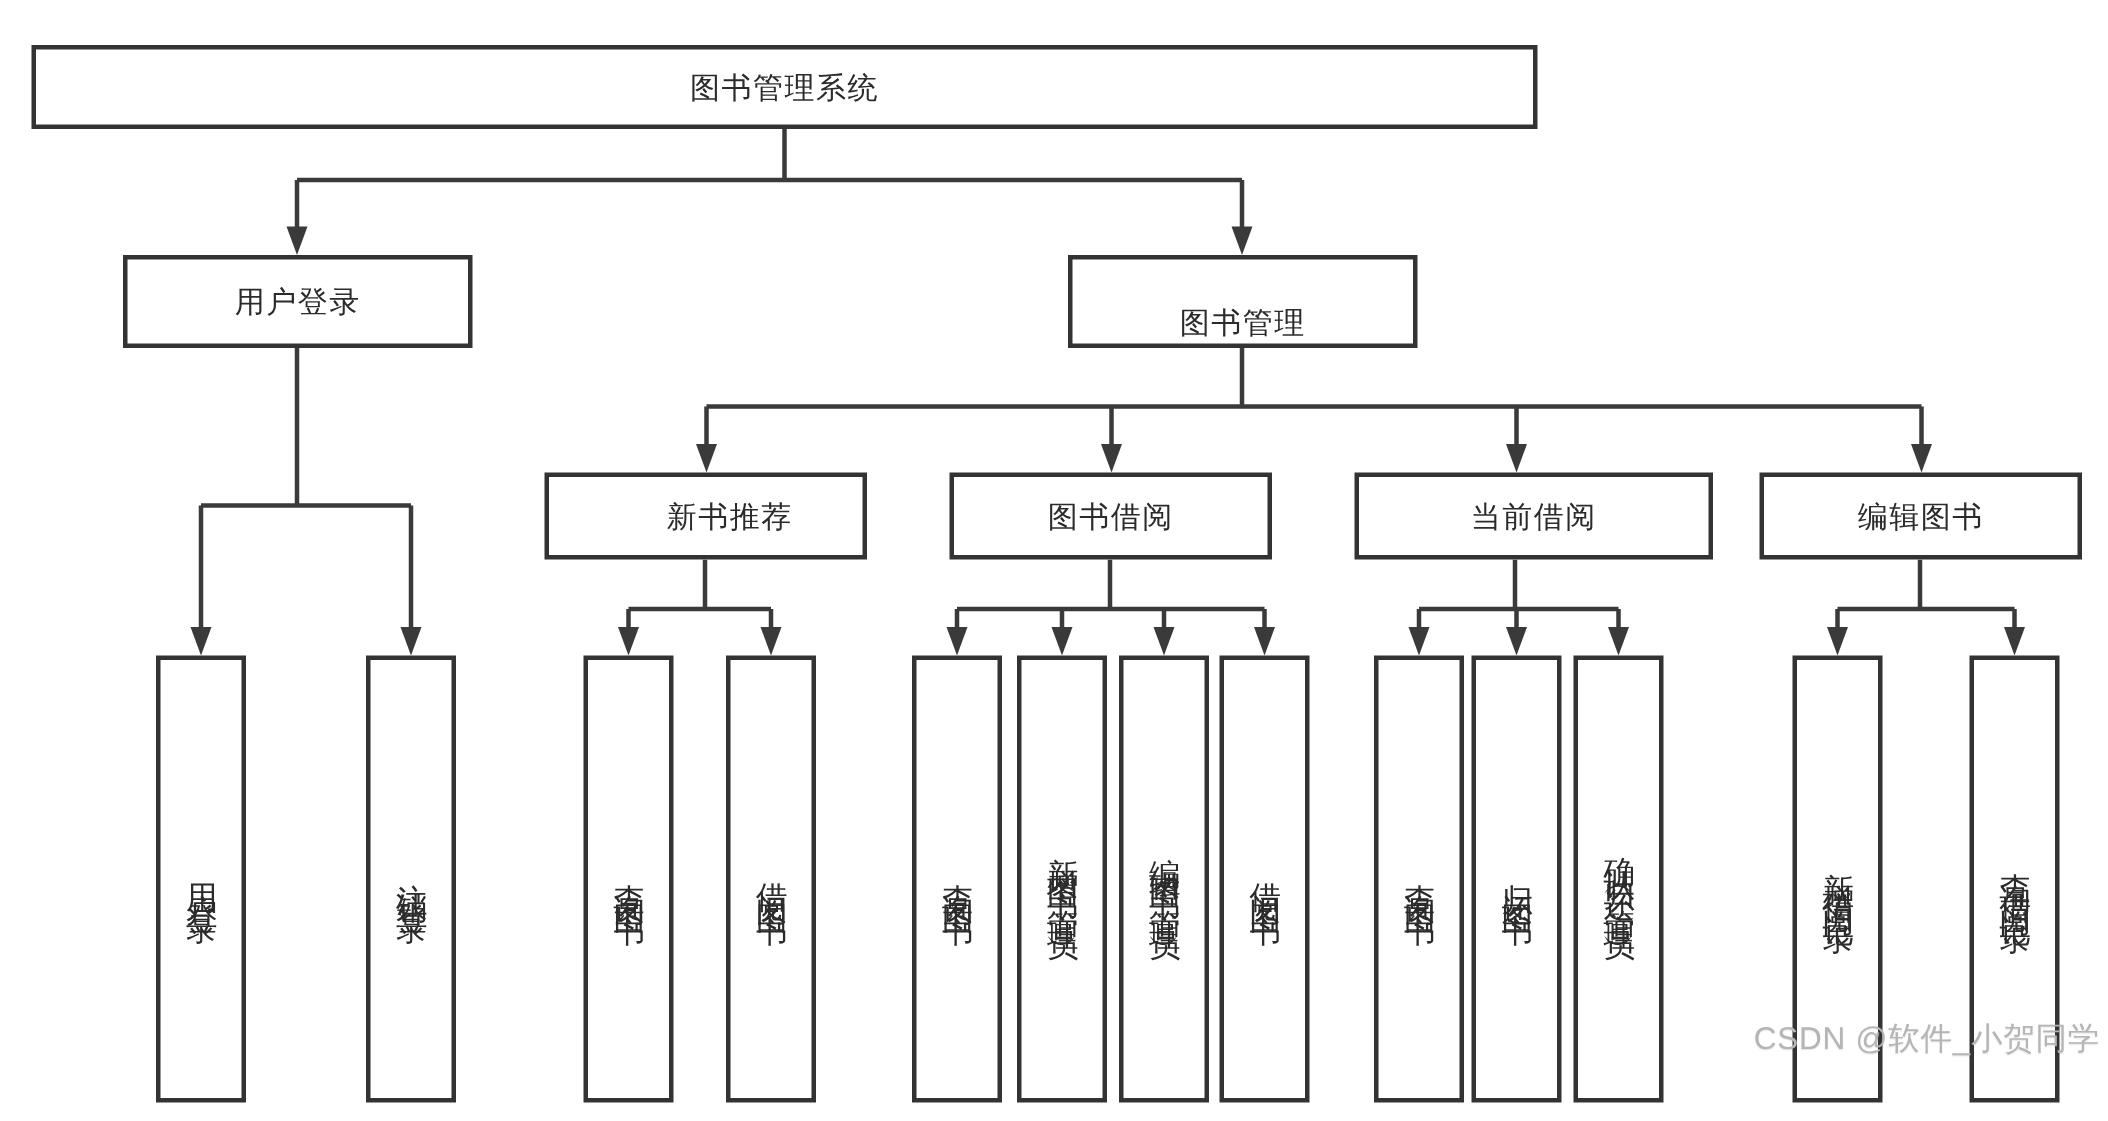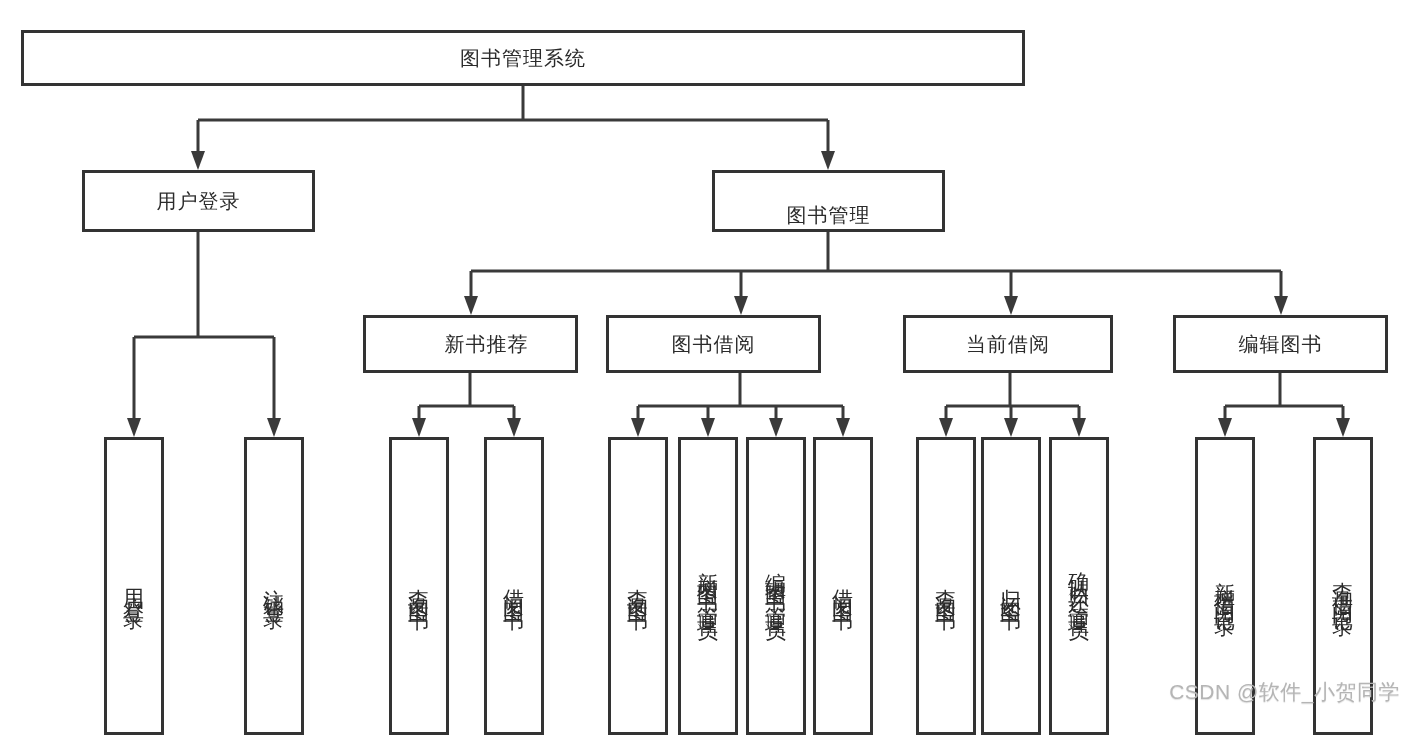--- a/index.html
+++ b/index.html
@@ -79,24 +79,24 @@
   <div class="node" style="left:82px;top:170px;width:233px;height:62px;">
     <span>用户登录</span>
   </div>
   <div class="node" style="left:712px;top:170px;width:233px;height:62px;align-items:flex-end;">
     <span>图书管理</span>
   </div>
 
   <div class="node" style="left:363px;top:315px;width:215px;height:58px;padding-left:32px;">
     <span>新书推荐</span>
   </div>
-  <div class="node" style="left:606px;top:315px;width:215px;height:58px;">
+  <div class="node" style="left:633px;top:315px;width:215px;height:58px;">
     <span>图书借阅</span>
   </div>
-  <div class="node" style="left:903px;top:315px;width:210px;height:58px;">
+  <div class="node" style="left:903px;top:315px;width:239px;height:58px;">
     <span>当前借阅</span>
   </div>
   <div class="node" style="left:1173px;top:315px;width:215px;height:58px;">
     <span>编辑图书</span>
   </div>
 
   <div class="node leaf" style="left:104px;">
     <span class="vtext">用户登录</span>
   </div>
   <div class="node leaf" style="left:244px;">

